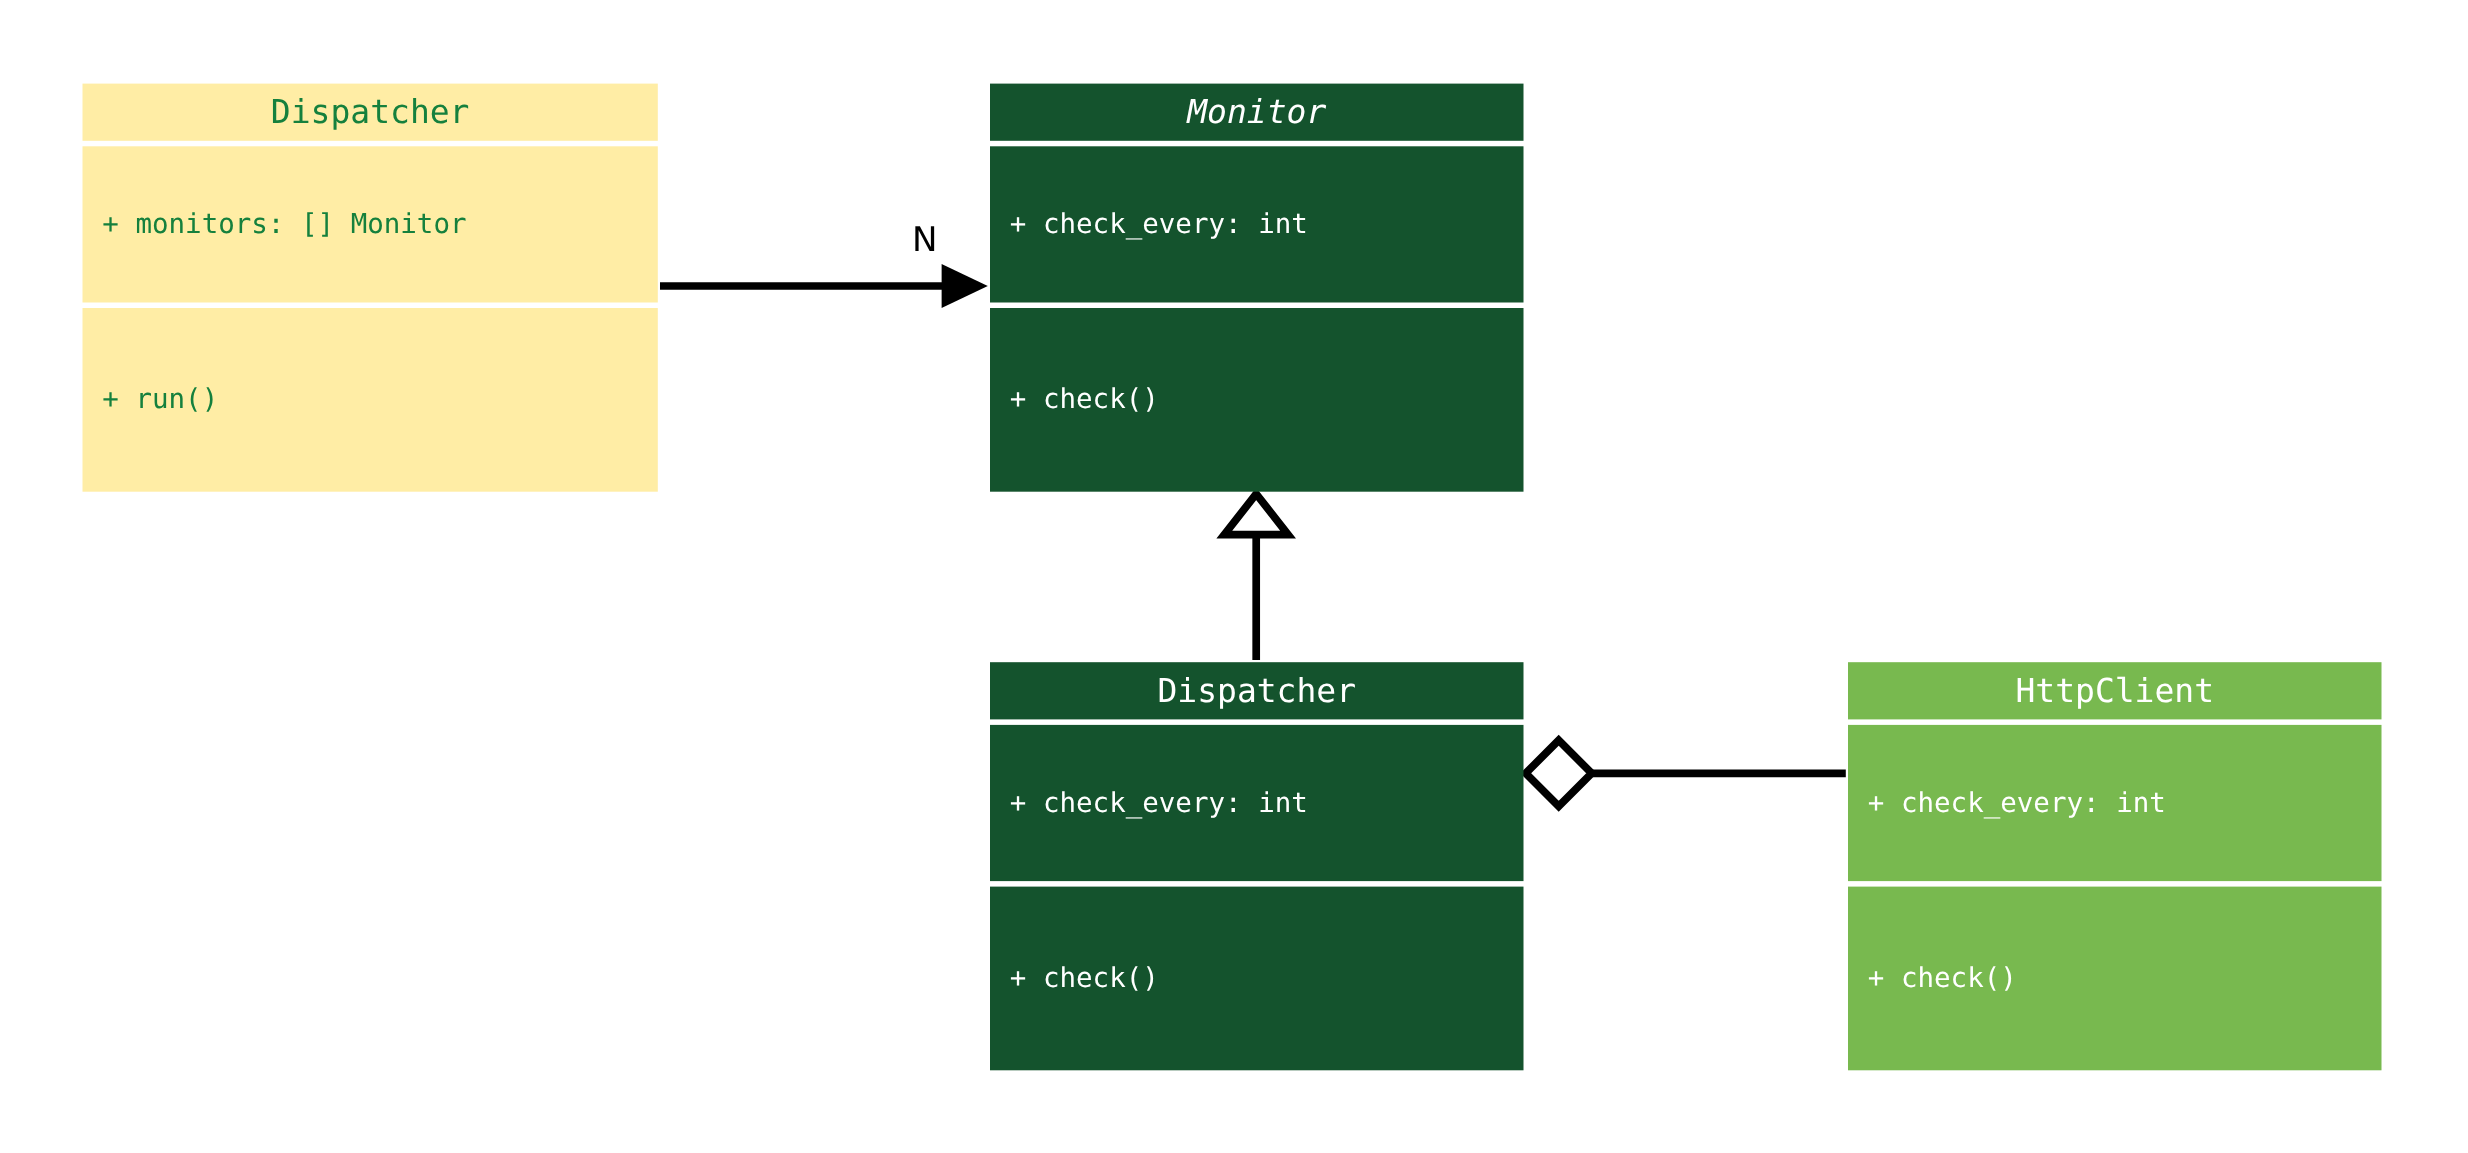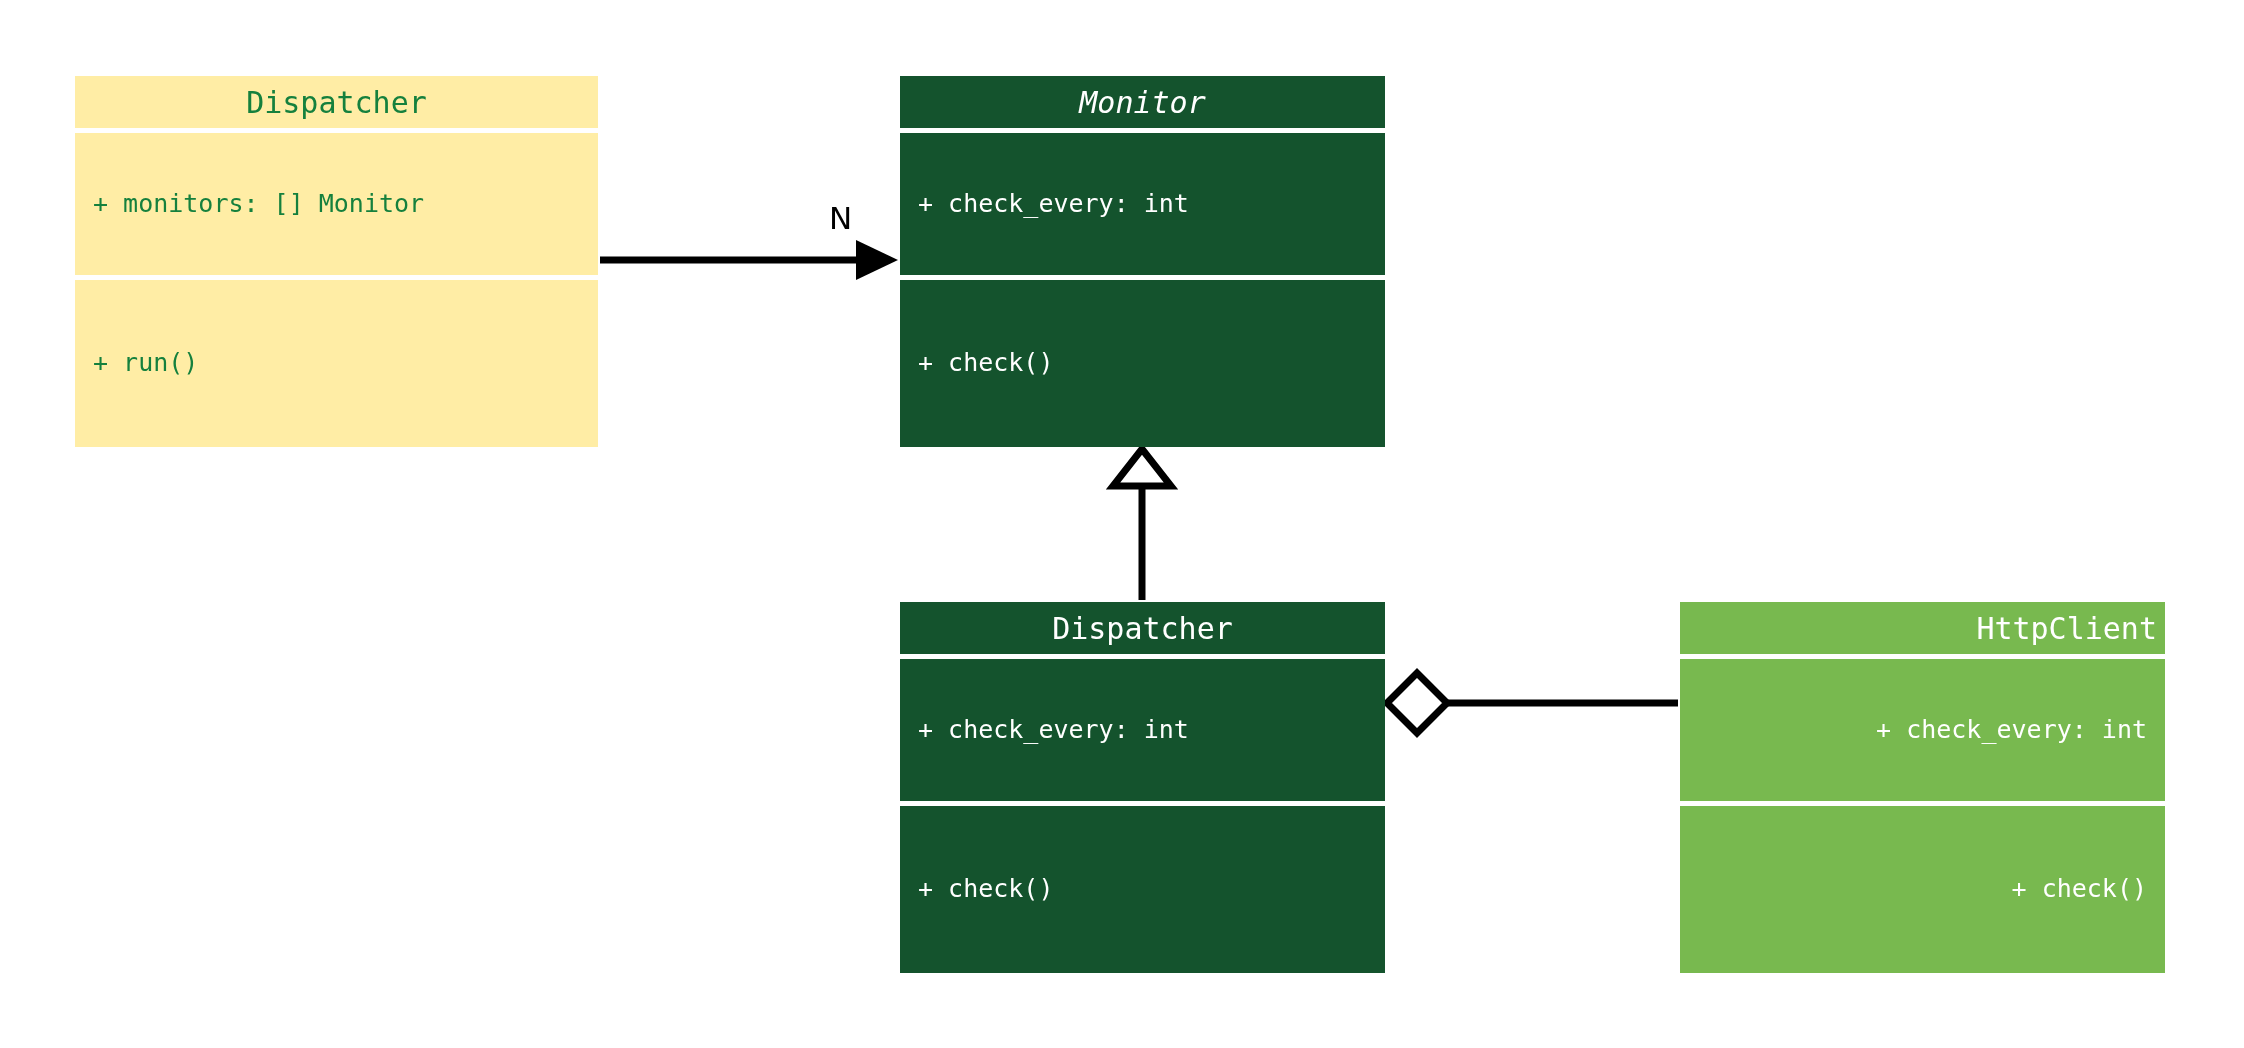--- a/index.html
+++ b/index.html
@@ -53,21 +53,21 @@
   .theme-yellow .uml-compartment { background: #ffeda5; }
   .theme-yellow .uml-title,
   .theme-yellow .uml-members { color: #15803d; }
 
   .theme-blue .uml-compartment { background: #14532d; }
   .theme-blue .uml-title,
   .theme-blue .uml-members { color: #ffffff; }
 
   .theme-green .uml-compartment { background: #78b94f; }
   .theme-green .uml-title,
-  .theme-green .uml-members { color: #ffffff; text-align: right; }
+  .theme-green .uml-members { color: #ffffff; }
 
   
   .connector-layer {
     position: absolute;
     left: 0;
     top: 0;
     width: 2244px;
     height: 1048px;
     pointer-events: none;
   }

